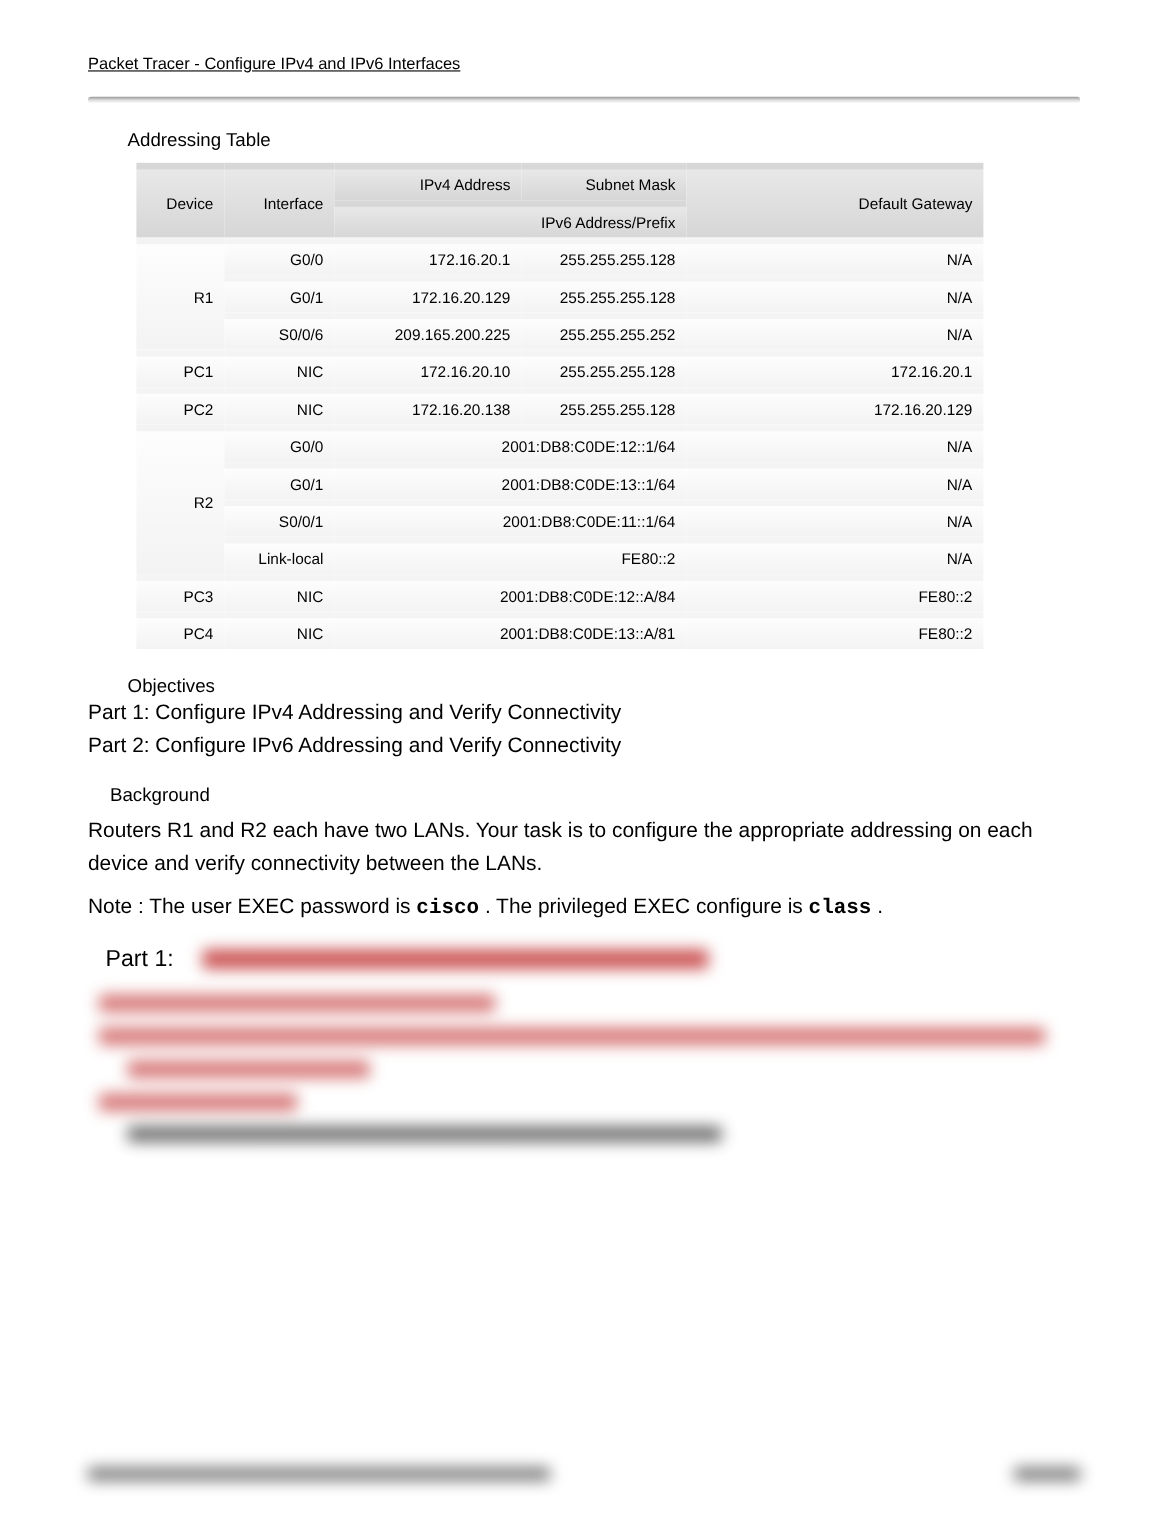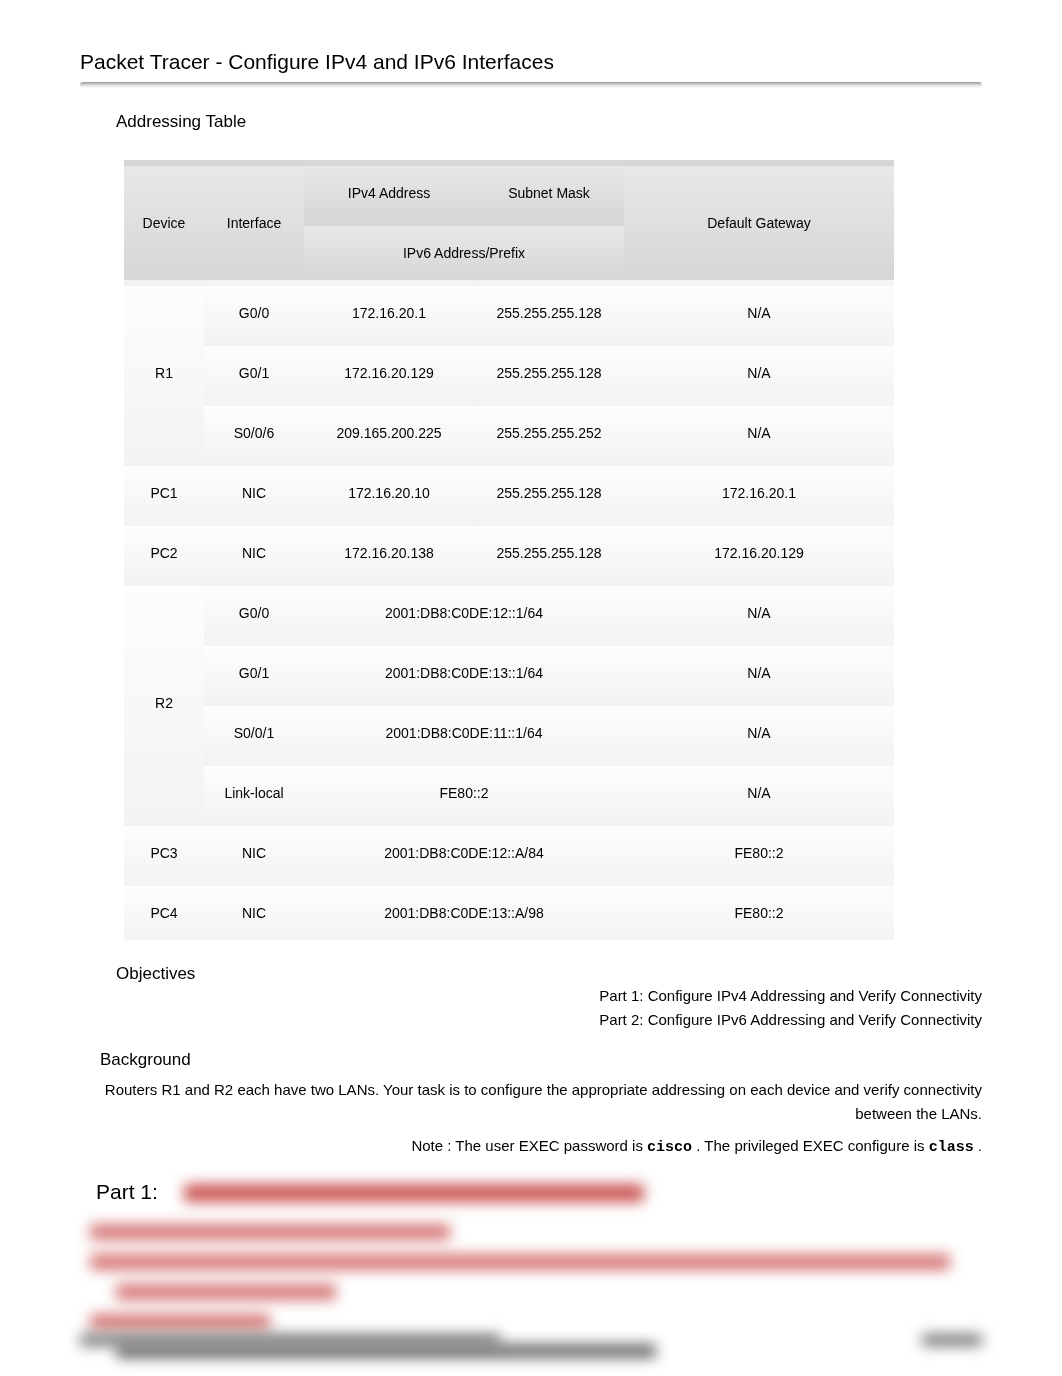--- a/index.html
+++ b/index.html
@@ -6,67 +6,67 @@
   body {
     width: 1062px;
     height: 1376px;
     background: #fff;
     font-family: Arial, Helvetica, sans-serif;
     color: #000;
     padding: 50px 80px 30px 80px;
     position: relative;
   }
   .header-line {
-    font-size: 21px;
-    padding-bottom: 8px;
+    font-size: 15px;
+    padding-bottom: 21px;
+    text-decoration: underline;
   }
   .header-underline {
     height: 6px;
     background: linear-gradient(to bottom, #999, #ddd, #fff);
     border-radius: 3px;
     margin-bottom: 24px;
   }
   .section-title {
     font-size: 17px;
     margin-left: 36px;
-    margin-bottom: 28px;
+    margin-bottom: 10px;
   }
   .table-wrap {
     margin-left: 44px;
     width: 770px;
   }
   table {
     border-collapse: separate;
     border-spacing: 0;
     width: 100%;
     font-size: 14px;
   }
   th, td {
-    text-align: center;
+    text-align: right;
     vertical-align: middle;
-    padding: 19px 10px;
+    padding: 6px 10px;
     border-top: 6px solid transparent;
     background-clip: padding-box;
   }
   th {
     background: linear-gradient(to bottom, #e8e8e8, #d6d6d6);
     font-weight: normal;
   }
   td {
     background: linear-gradient(to bottom, #fdfdfd, #f3f3f3);
   }
   .objectives {
     margin-top: 24px;
     margin-left: 36px;
     font-size: 17px;
   }
   .body-text {
-    font-size: 15px;
+    font-size: 19px;
     line-height: 1.6;
-    text-align: right;
   }
   .background-title {
     margin-top: 18px;
     margin-left: 20px;
     font-size: 17px;
     margin-bottom: 8px;
   }
   .part-line {
     font-size: 21px;
     margin-top: 20px;
@@ -201,21 +201,21 @@
   <tr>
     <td>PC3</td>
     <td>NIC</td>
     <td colspan="2">2001:DB8:C0DE:12::A/84</td>
     <td>FE80::2</td>
   </tr>
 
   <tr>
     <td>PC4</td>
     <td>NIC</td>
-    <td colspan="2">2001:DB8:C0DE:13::A/98</td>
+    <td colspan="2">2001:DB8:C0DE:13::A/81</td>
     <td>FE80::2</td>
   </tr>
 </tbody>
     </table>
 </div>
 
 <div class="objectives">Objectives</div>
 <div class="body-text">Part 1: Configure IPv4 Addressing and Verify Connectivity</div>
 <div class="body-text">Part 2: Configure IPv6 Addressing and Verify Connectivity</div>
 

